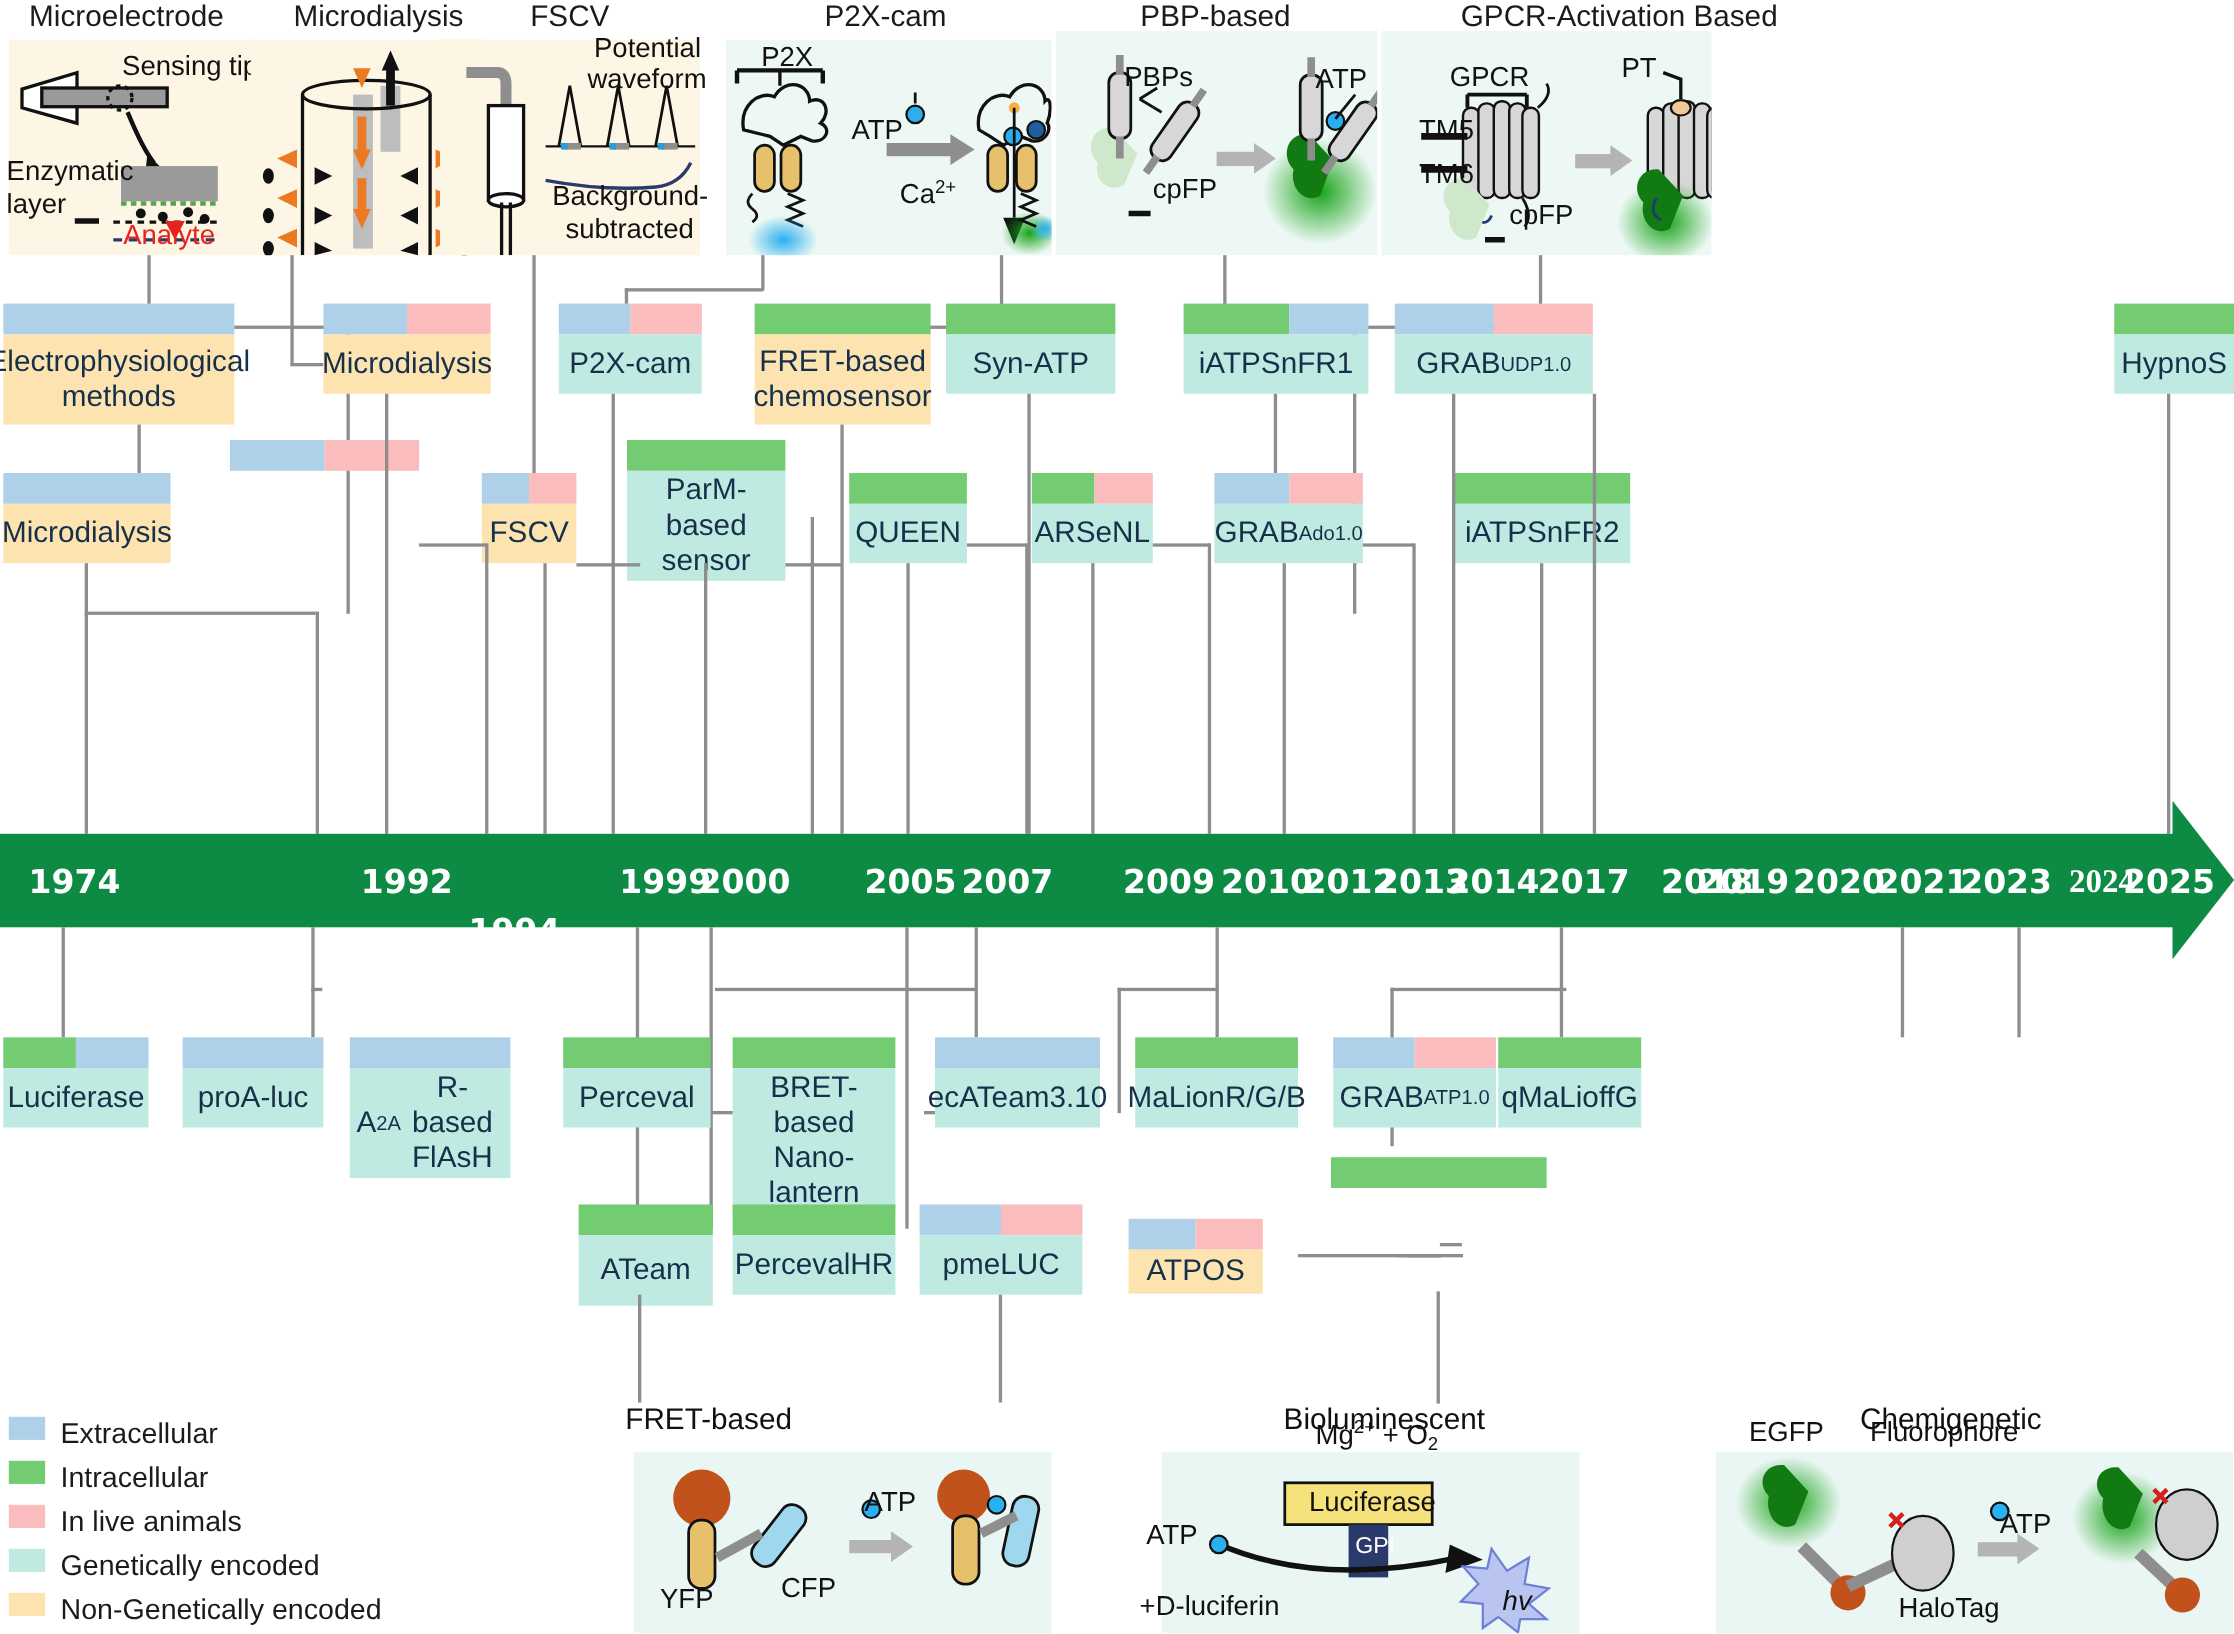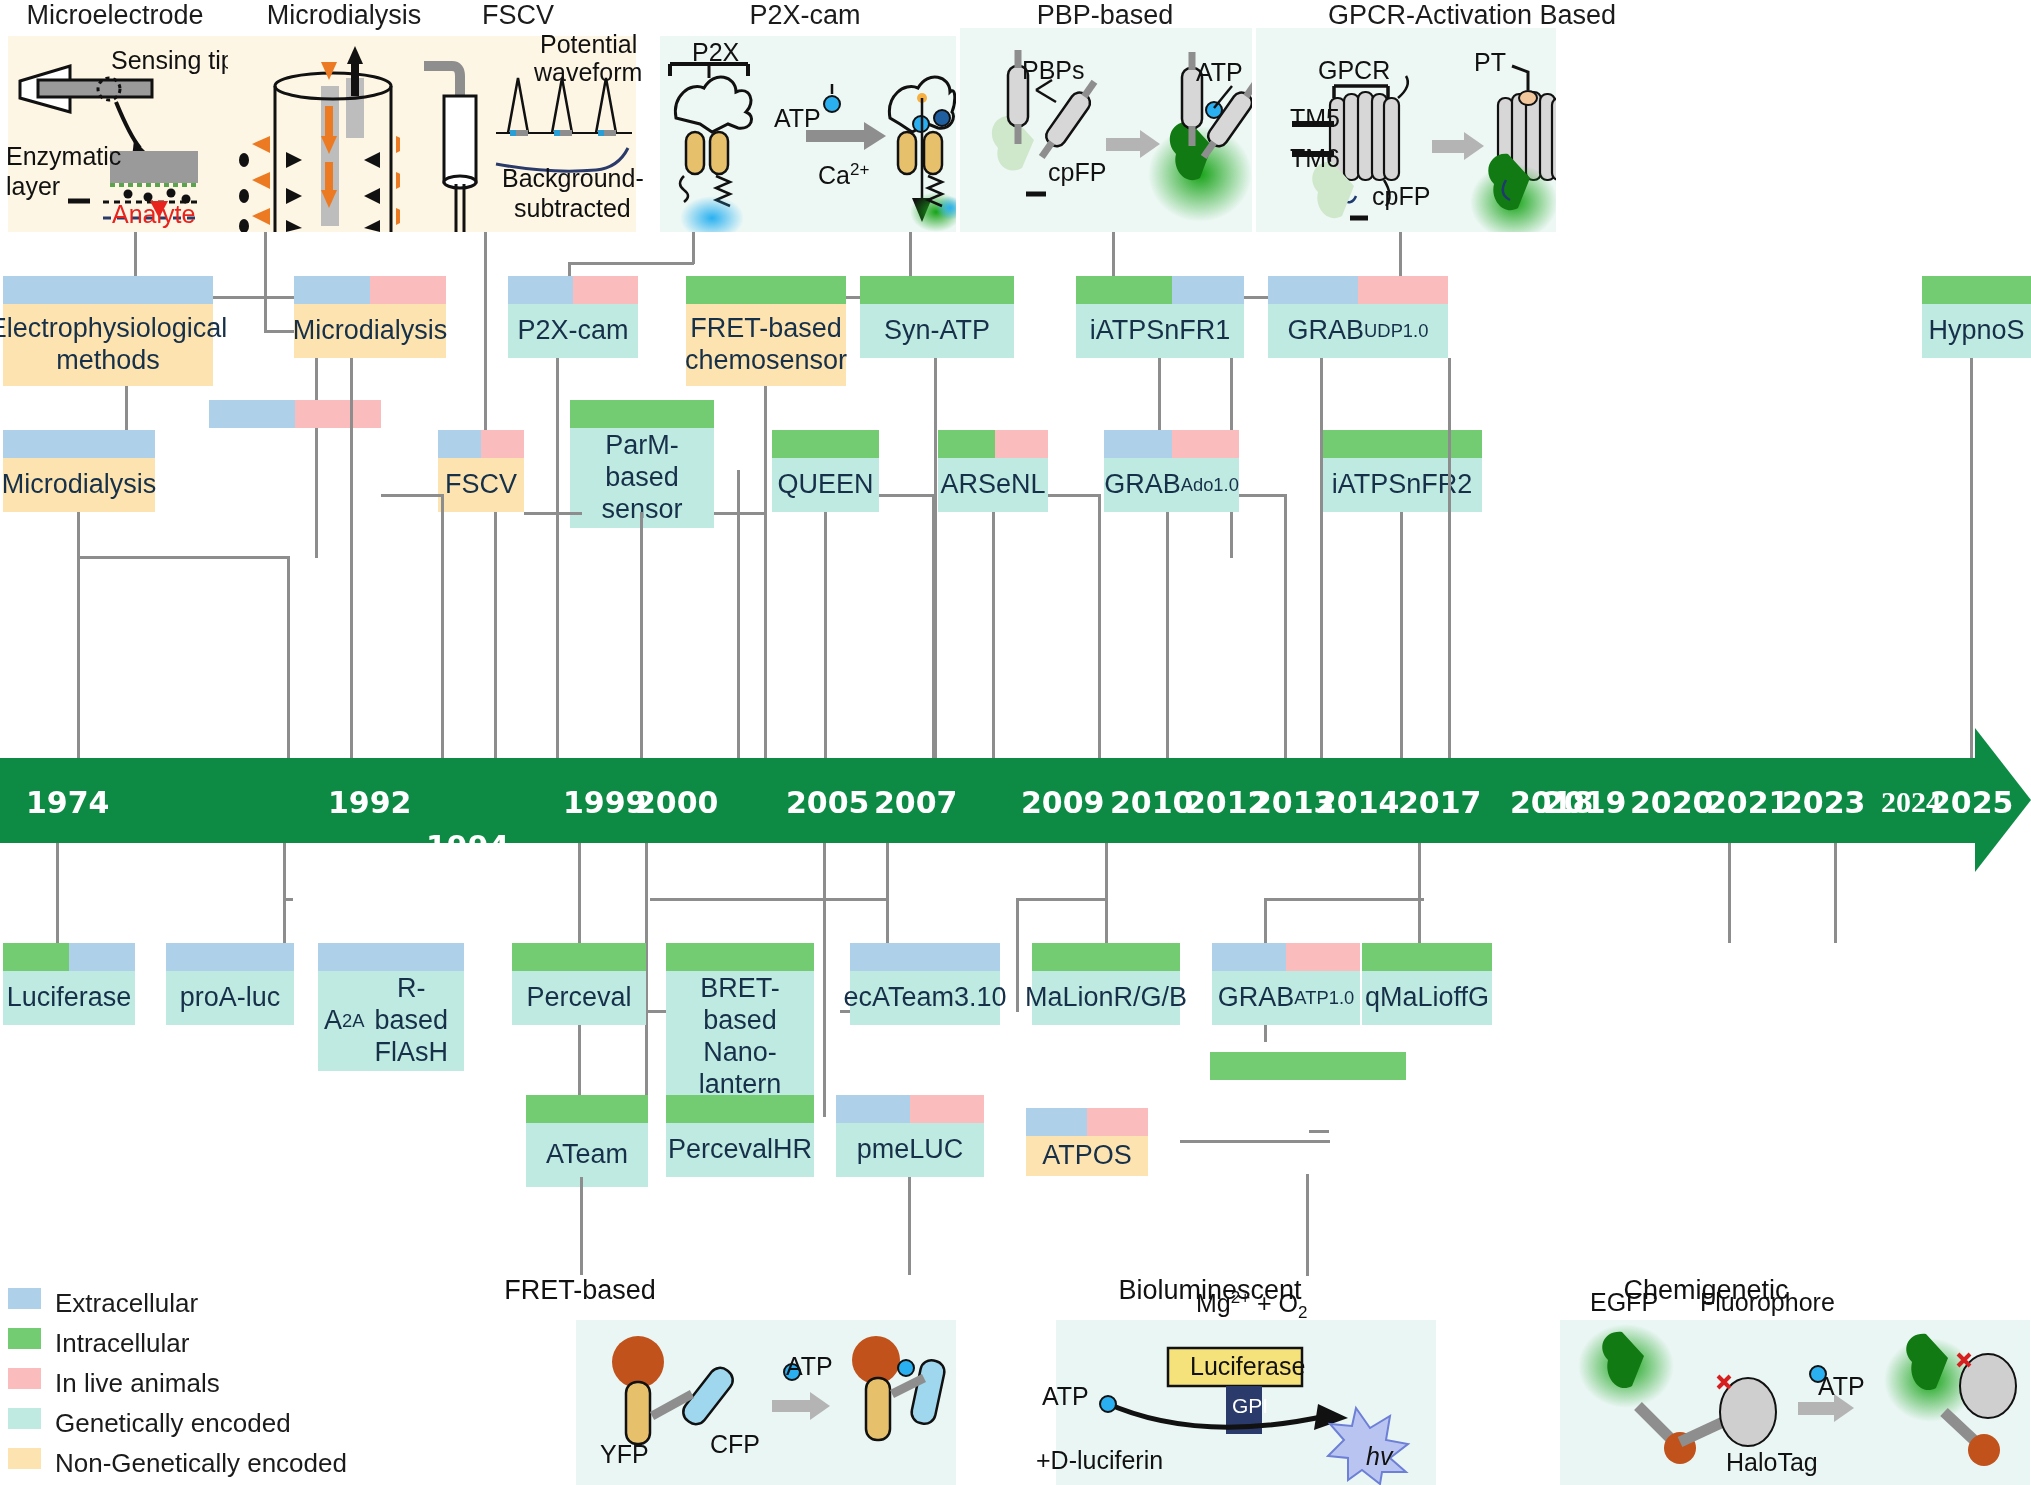--- a/index.html
+++ b/index.html
@@ -83,21 +83,21 @@
     font-family:"DejaVu Sans","Liberation Sans",sans-serif;
     white-space:nowrap;
   }
   
   #legend{position:absolute;left:8px;top:1288px;}
   .lg-row{display:flex;margin-bottom:9px;}
   .lg-sw{width:33px;height:21px;margin-right:14px;flex:0 0 33px;}
   .lg-lb{font-size:26px;color:#1b1b1b;white-space:nowrap;}
   
   .bpanel{position:absolute;background:#eaf6f4;}
-  .btitle{position:absolute;font-size:27px;color:#111;text-align:center;white-space:nowrap;}
+  .btitle{position:absolute;font-size:27px;color:#111;text-align:right;white-space:nowrap;}
   .blbl{position:absolute;font-size:25px;color:#111;white-space:nowrap;}
 </style>
 </head>
 <body>
 
 <div class="panel-title" style="left:0;top:0;width:230px;">Microelectrode</div>
 <div class="panel cream" style="left:8px;top:36px;width:222px;height:196px;">
   <svg width="222" height="196" viewBox="0 0 222 196">
     <polygon points="12,45 62,30 62,76 12,62" fill="#fff" stroke="#111" stroke-width="3"></polygon>
     <rect x="30" y="44" width="114" height="17" fill="#9a9a9a" stroke="#111" stroke-width="3"></rect>

